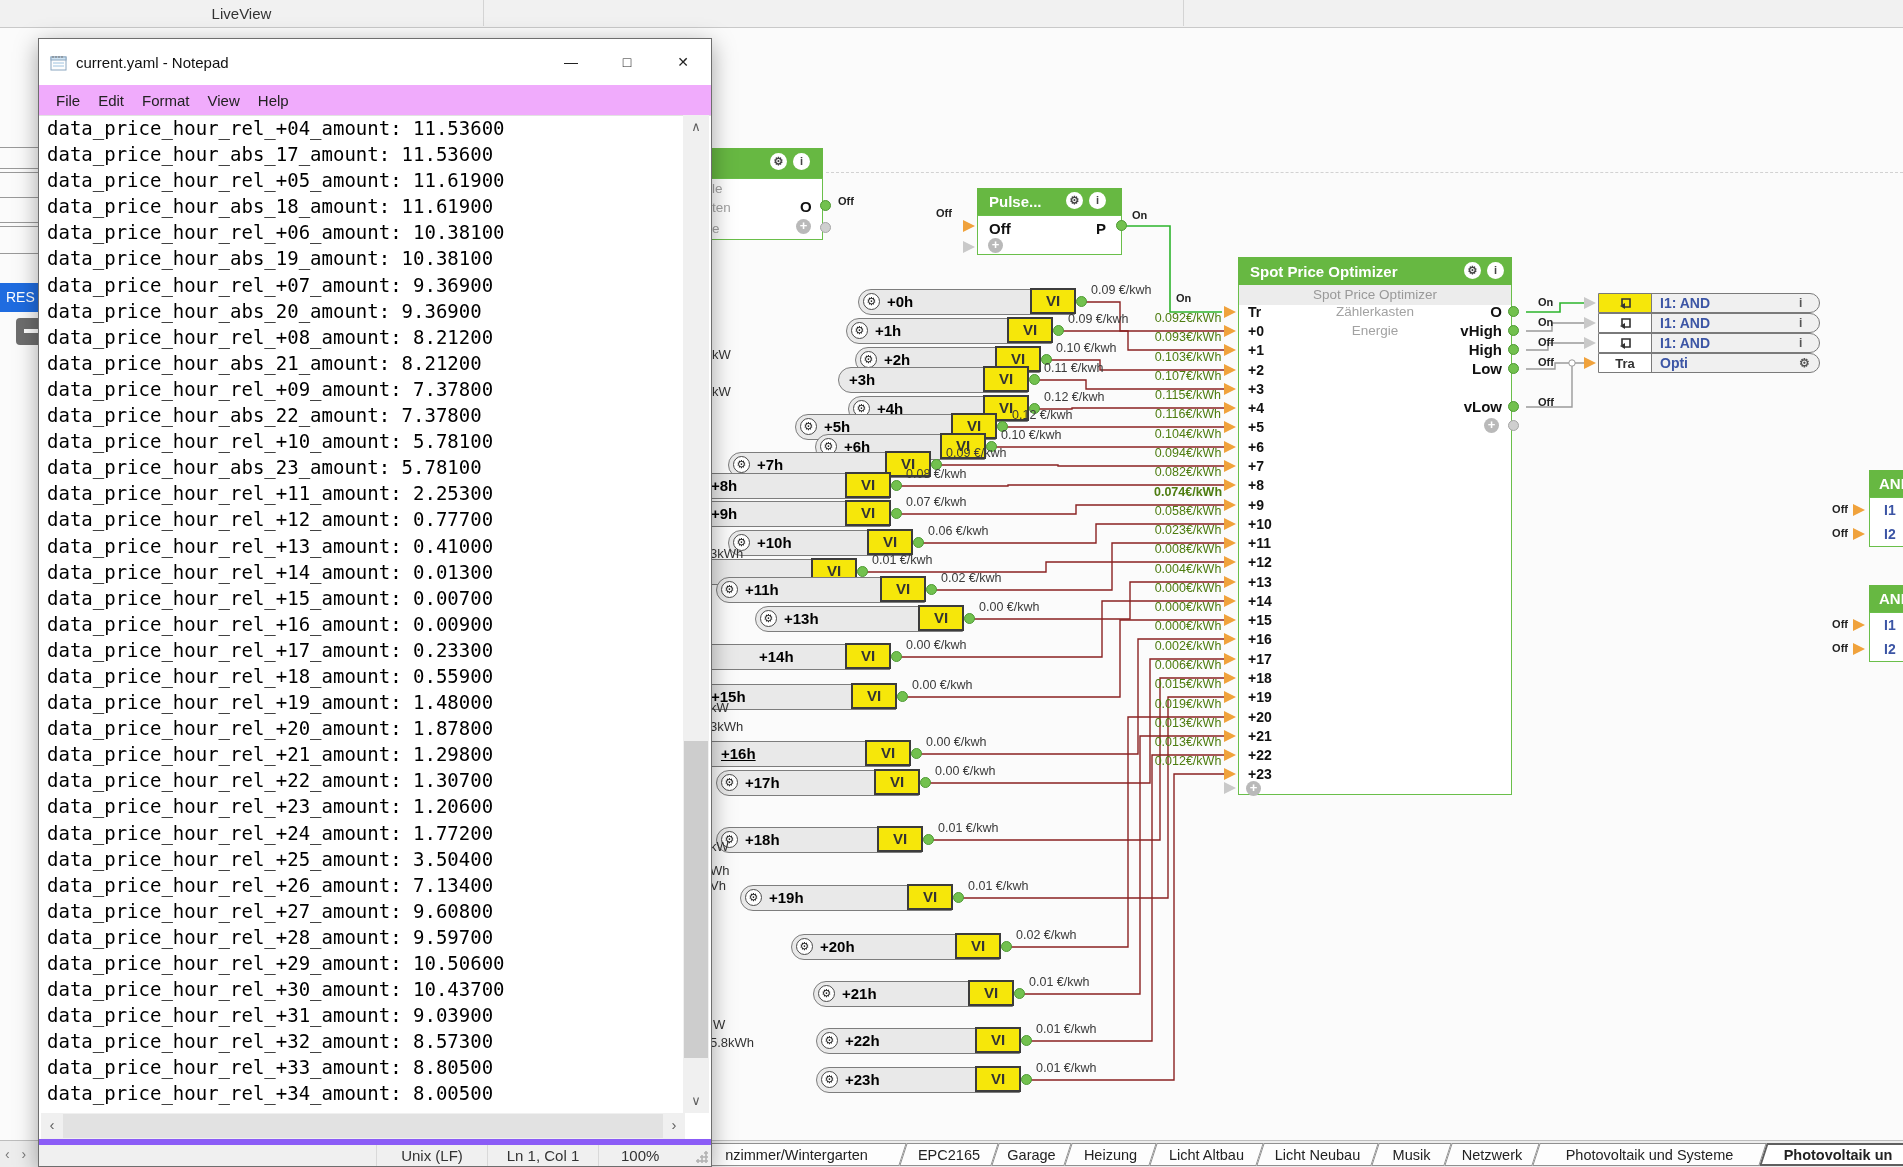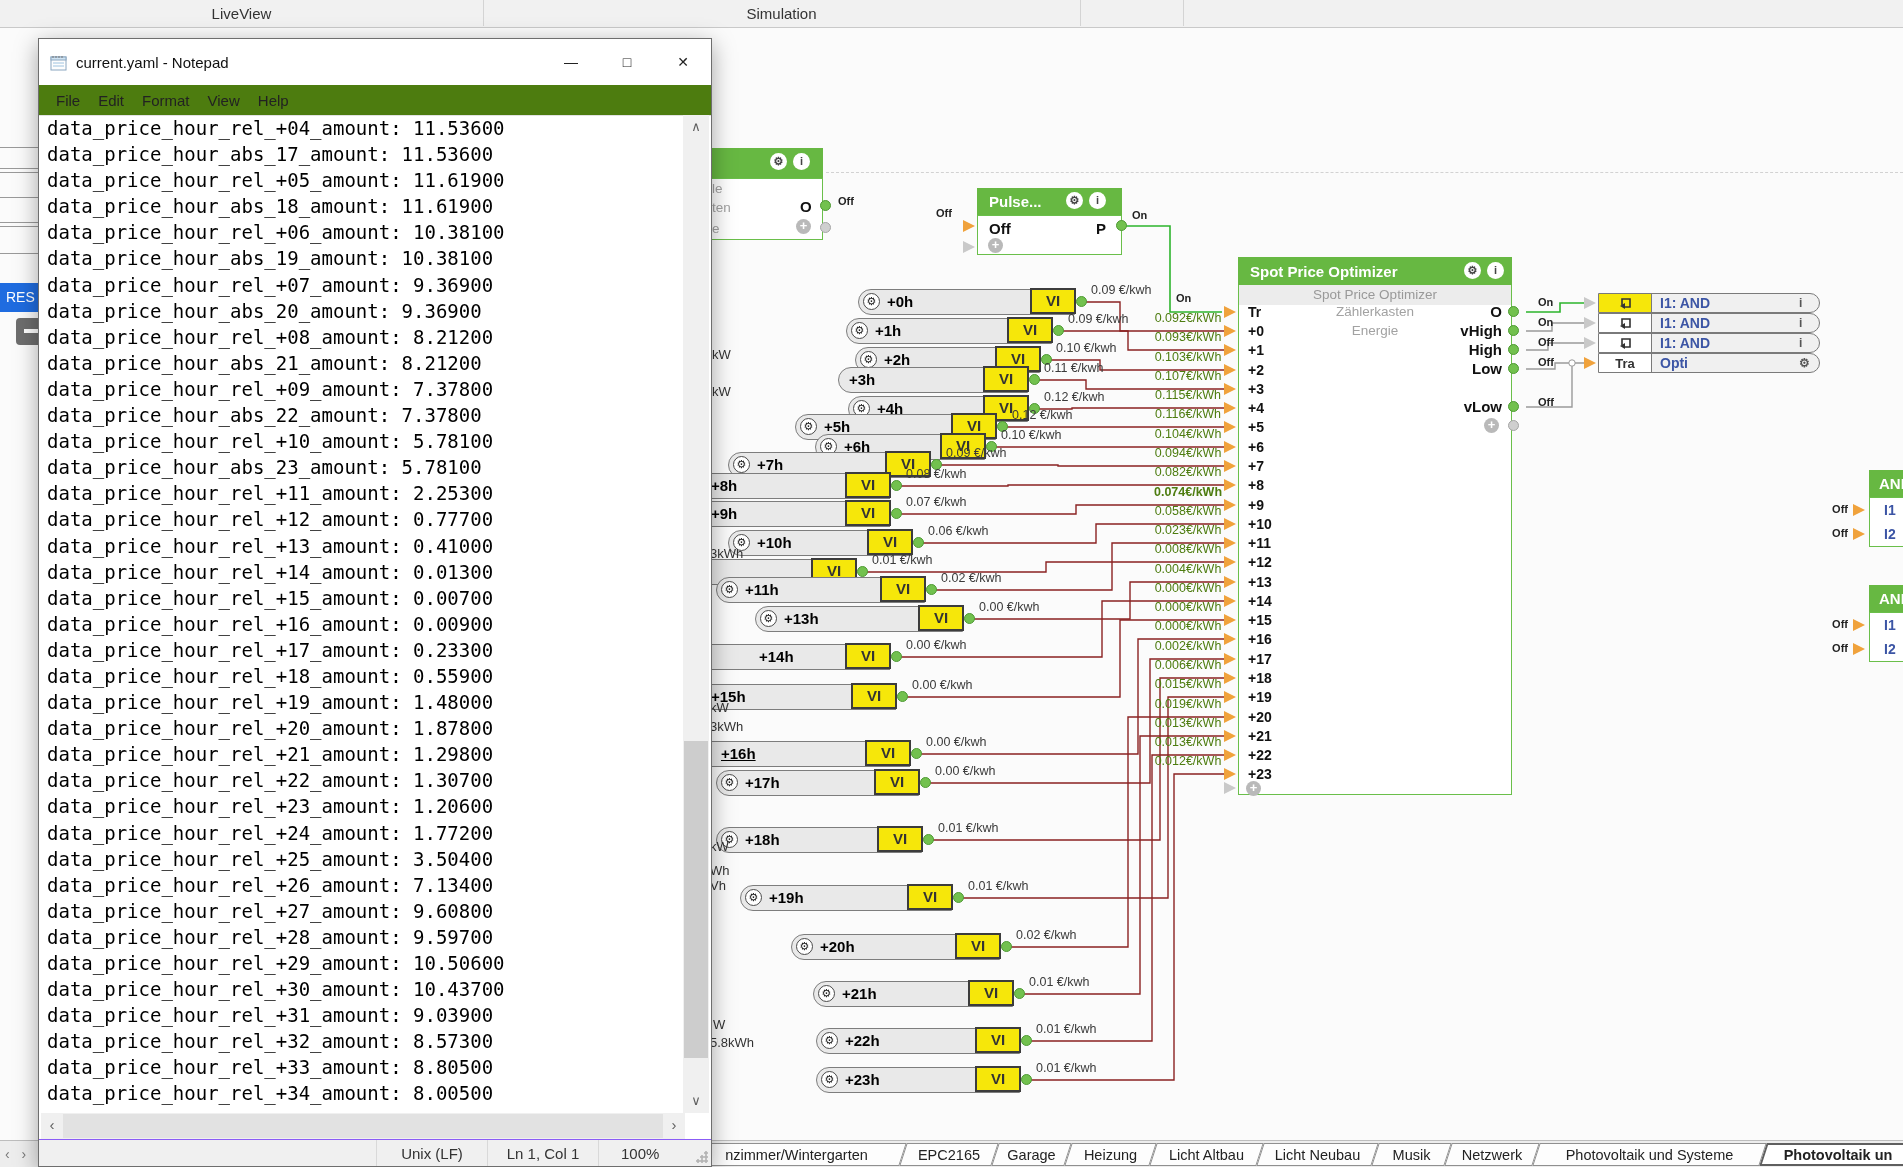--- a/index.html
+++ b/index.html
@@ -71,53 +71,52 @@
   .btab.active span{font-weight:bold;}
   #tabscroll{position:absolute;left:5px;top:1146px;font-size:14px;color:#777;z-index:4;letter-spacing:4px;}
   
   #notepad{position:absolute;left:38px;top:38px;width:674px;height:1129px;background:#fff;
     border:1px solid #6e6e6e;box-sizing:border-box;z-index:10;box-shadow:0 6px 22px rgba(0,0,0,.35);}
   #np-title{position:absolute;left:0;top:0;right:0;height:46px;background:#fff;display:flex;align-items:center;}
   #np-title .ttl{font-size:15px;color:#111;margin-left:8px;}
   .capbtn{position:absolute;top:0;width:56px;height:46px;display:flex;align-items:center;
     justify-content:center;font-size:14px;color:#222;}
   #np-menu{position:absolute;left:0;top:46px;right:0;height:30px;display:flex;align-items:center;
-    padding-left:8px;border-bottom:1px solid #e2e2e2;background:#4d7c0f;}
+    padding-left:8px;border-bottom:1px solid #e2e2e2;background:#f0abfc;}
   #np-menu span{font-size:15px;color:#222;padding:0 9px;}
   #np-text{position:absolute;left:2px;top:76px;width:642px;height:998px;margin:0;overflow:hidden;
     font-family:"DejaVu Sans Mono","Liberation Mono",monospace;font-size:19px;line-height:26.1px;
     color:#000;padding-left:6px;white-space:pre;}
   #np-vscroll{position:absolute;right:2px;top:76px;width:26px;height:998px;background:#f0f0f0;}
   #np-vscroll .arr{position:absolute;left:0;width:26px;height:24px;color:#5f5f5f;font-size:13px;
     text-align:center;line-height:24px;}
   #np-vthumb{position:absolute;left:1px;width:24px;background:#cdcdcd;}
   #np-hscroll{position:absolute;left:2px;top:1074px;width:644px;height:26px;background:#f0f0f0;}
   #np-hscroll .arr{position:absolute;top:0;width:22px;height:26px;color:#5f5f5f;font-size:15px;
     text-align:center;line-height:24px;}
   #np-hthumb{position:absolute;top:1px;height:24px;background:#e2e2e2;}
   #np-status{position:absolute;left:0;top:1100px;width:672px;height:27px;background:#f0f0f0;
-    border-top:1px solid #8b5cf6;display:flex;font-size:15px;color:#333;box-sizing:border-box;}
+    border-top:6px solid #8b5cf6;display:flex;font-size:15px;color:#333;box-sizing:border-box;}
   #np-status .cell{border-left:1px solid #d9d9d9;display:flex;align-items:center;justify-content:center;}
   #np-status .c1{flex:1;border-left:none;}
   #np-status .c2{width:110px;} #np-status .c3{width:110px;}
   #np-status .c4{width:113px;justify-content:flex-start;padding-left:22px;box-sizing:border-box;}
   #grip{position:absolute;right:3px;bottom:3px;width:12px;height:12px;z-index:11;
     background:radial-gradient(circle at 2px 10px,#b5b5b5 1.5px,transparent 2px),
                radial-gradient(circle at 6px 6px,#b5b5b5 1.5px,transparent 2px),
                radial-gradient(circle at 10px 2px,#b5b5b5 1.5px,transparent 2px),
                radial-gradient(circle at 6px 10px,#b5b5b5 1.5px,transparent 2px),
                radial-gradient(circle at 10px 6px,#b5b5b5 1.5px,transparent 2px),
                radial-gradient(circle at 10px 10px,#b5b5b5 1.5px,transparent 2px);}
 </style>
 </head>
 <body>
 
 <div id="topbar">
     <div class="toptab" style="left: 0px; width: 483px;">LiveView</div>
-    <div class="toptab" style="left: 483px; width: 597px;">Simulation</div>
     <div class="toptab" style="left: 1080px; width: 103px;"></div>
   </div>
 
 <div id="canvas">
   <svg id="wires" width="1903" height="1113">
       <path d="M1082,275 H1120 V304 H1224" stroke="#8b2222" stroke-width="1.4" fill="none"></path>
       <path d="M1059,304 H1128 V323 H1224" stroke="#8b2222" stroke-width="1.4" fill="none"></path>
       <path d="M1047,333 H1100 V343 H1224" stroke="#8b2222" stroke-width="1.4" fill="none"></path>
       <path d="M1035,353 H1086 V362 H1224" stroke="#8b2222" stroke-width="1.4" fill="none"></path>
       <path d="M1035,382 H1072 V381 H1224" stroke="#8b2222" stroke-width="1.4" fill="none"></path>

